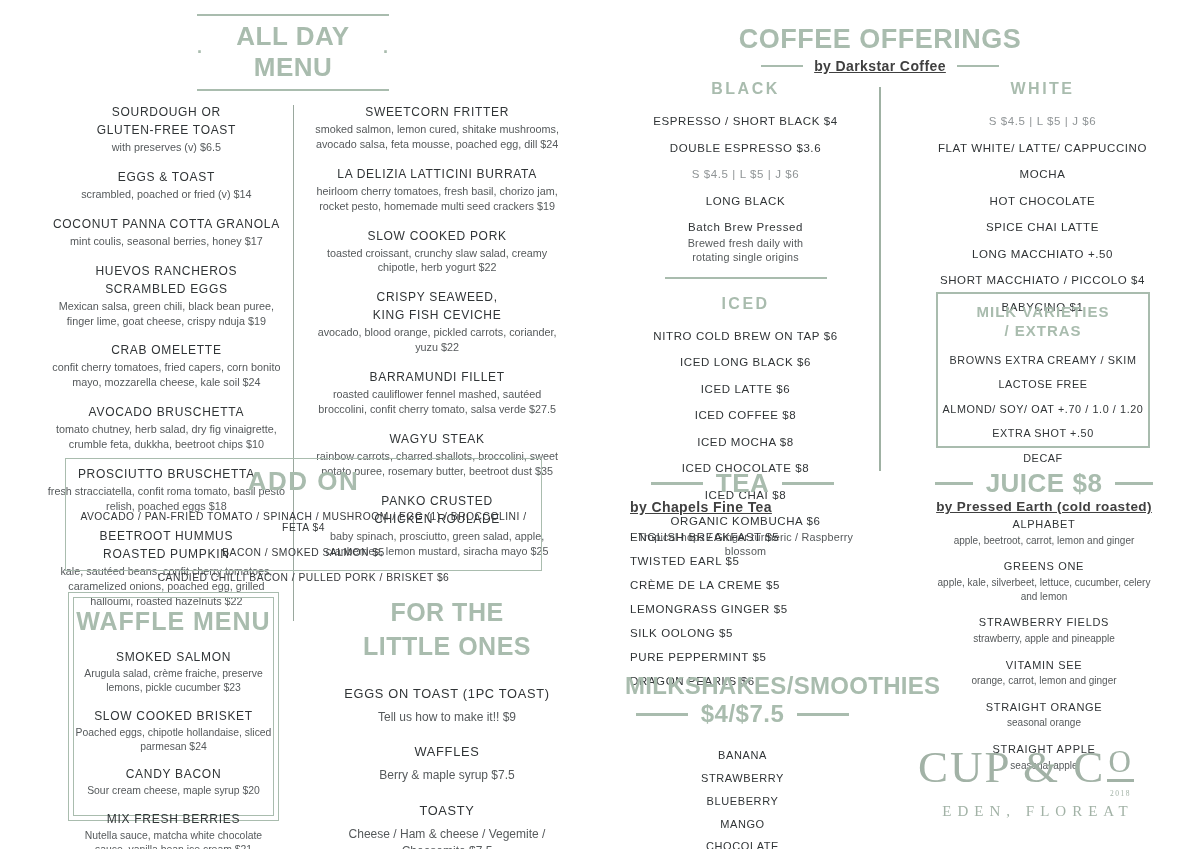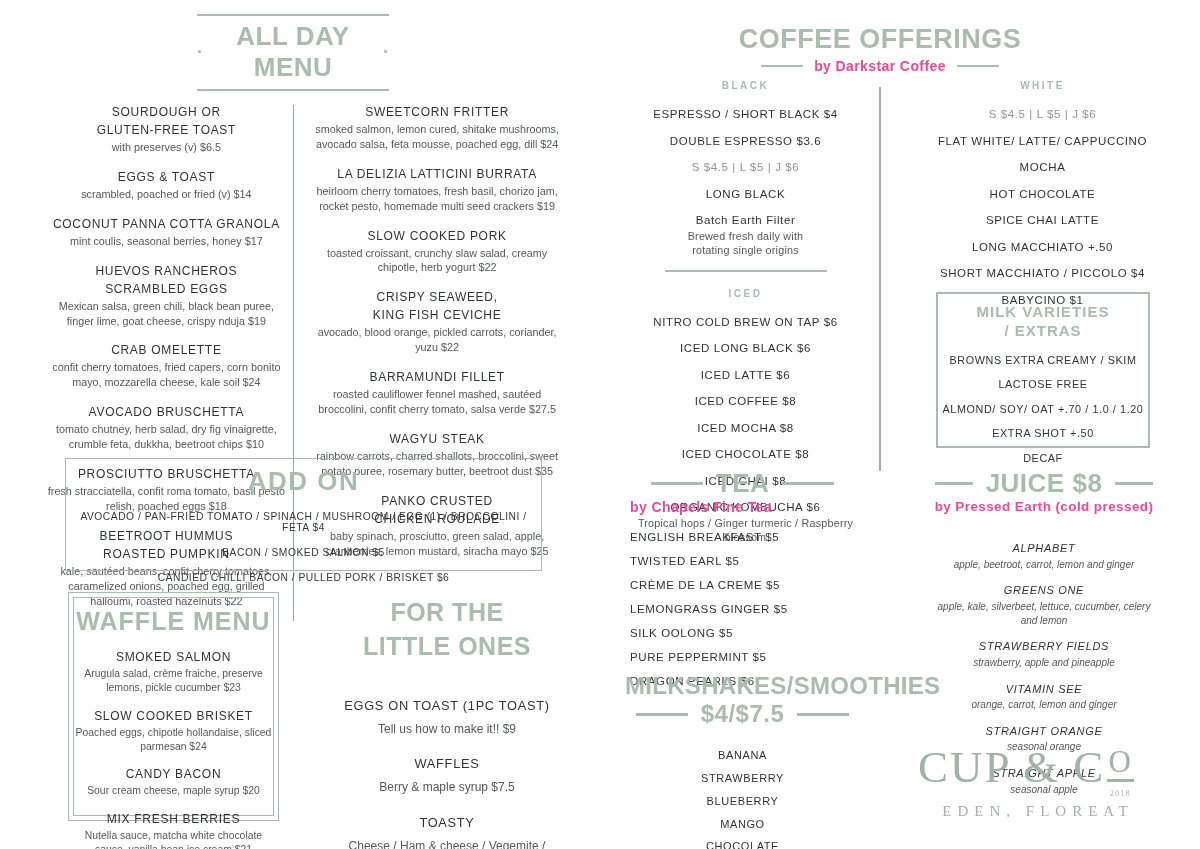--- a/index.html
+++ b/index.html
@@ -38,33 +38,33 @@
 
   
   #waffle{left:68px;top:592px;width:211px;height:229px;border:1px solid #a9bcae;box-sizing:border-box;}
   .waffle-inner{position:absolute;inset:4px;border:1px solid #a9bcae;text-align:center;padding-top:9px;}
   .waffle-title{font-size:25px;font-weight:bold;color:#a9bcae;letter-spacing:1px;margin-bottom:12px;}
   #waffle .mi{margin-bottom:11px;}
   #waffle .mi-desc{font-size:10.4px;}
 
   
   #little{left:333px;top:596px;width:228px;text-align:center;}
-  .little-title{font-size:25px;font-weight:bold;color:#a9bcae;letter-spacing:.5px;line-height:1.35;white-space:pre-line;margin-bottom:32px;}
+  .little-title{font-size:25px;font-weight:bold;color:#a9bcae;letter-spacing:.5px;line-height:1.35;white-space:pre-line;margin-bottom:20px;}
   #little .mi{margin-bottom:17px;}
   #little .mi-name{font-size:12.8px;}
   #little .mi-desc{font-size:12px;margin-top:6px;}
 
   
   #coffee-head{left:715px;top:24px;width:330px;text-align:center;}
   .coffee-title{font-size:27px;font-weight:bold;color:#a9bcae;letter-spacing:.5px;}
   .sub-row{display:flex;align-items:center;justify-content:center;gap:11px;margin-top:3px;}
   .sub-row .dash{width:42px;border-top:2.5px solid #a9bcae;}
-  .sub-text{font-size:14px;font-weight:bold;color:#ec4899;letter-spacing:.4px;}
-
-  .sec-label{font-size:10px;font-weight:bold;color:#a9bcae;letter-spacing:2.5px;margin-bottom:16px;}
+  .sub-text{font-size:14px;font-weight:bold;color:#404040;letter-spacing:.4px;text-decoration:underline;}
+
+  .sec-label{font-size:16px;font-weight:bold;color:#a9bcae;letter-spacing:2.5px;margin-bottom:16px;}
   #black-col{left:628px;top:80px;width:235px;text-align:center;}
   #white-col{left:925px;top:80px;width:235px;text-align:center;}
   .sep{width:162px;margin:13px auto 16px;border-top:2px solid #a9bcae;}
   #coffee-vdiv{left:879px;top:87px;width:1.5px;height:384px;background:#9fb1a3;}
 
   
   #milk-box{left:936px;top:292px;width:214px;height:156px;border:2px solid #a9bcae;
             box-sizing:border-box;text-align:center;padding-top:9px;}
   .milk-title{font-size:15px;font-weight:bold;color:#a9bcae;letter-spacing:1px;line-height:1.25;white-space:pre-line;margin-bottom:12px;}
   #milk-box .drink{margin-bottom:10px;font-size:10.8px;}
@@ -72,21 +72,21 @@
   
   .hdr-row{display:flex;align-items:center;justify-content:center;gap:13px;}
   .hdr-row .dash{width:52px;border-top:3px solid #a9bcae;}
   .big-hdr{font-size:26px;font-weight:bold;color:#a9bcae;letter-spacing:.5px;}
   #tea{left:630px;top:468px;width:225px;text-align:left;}
   #tea .drink{margin-bottom:8.5px;}
   #tea .list{margin-top:15px;}
   #juice{left:928px;top:468px;width:232px;text-align:center;}
   #juice .hdr-row .dash{width:38px;}
   #juice .sub-text{font-size:13.5px;}
-  #juice .list{margin-top:26px;font-style:italic;}
+  #juice .list{margin-top:2px;}
   #juice .mi{margin-bottom:11px;}
   #juice .mi-name{font-size:11px;}
   #juice .mi-desc{font-size:10px;}
 
   
   #shakes{left:600px;top:672px;width:285px;text-align:center;}
   .shakes-title{font-size:24px;font-weight:bold;color:#a9bcae;letter-spacing:.3px;margin-left:25px;}
   .shakes-price-row{display:flex;align-items:center;justify-content:center;gap:13px;}
   .shakes-price-row .dash{width:52px;border-top:3px solid #a9bcae;}
   .shakes-price{font-size:24px;font-weight:bold;color:#a9bcae;letter-spacing:.5px;}
@@ -301,21 +301,21 @@
         <div class="drink-text">S $4.5 | L $5 | J $6</div>
 
       </div>
 
       <div class="drink">
         <div class="drink-text">LONG BLACK</div>
 
       </div>
 
       <div class="drink">
-        <div class="drink-text">Batch Earth Filter</div>
+        <div class="drink-text">Batch Brew Pressed</div>
         <div class="drink-desc">Brewed fresh daily with
 rotating single origins</div>
       </div>
     </div>
   <div class="sep"></div>
   <div class="sec-label">ICED</div>
   <div>
 
       <div class="drink">
         <div class="drink-text">NITRO COLD BREW ON TAP $6</div>
@@ -471,21 +471,21 @@
       </div>
     </div>
 </section>
 
 <section class="abs" id="juice">
   <div class="hdr-row">
     <span class="dash"></span>
     <span class="big-hdr">JUICE $8</span>
     <span class="dash"></span>
   </div>
-  <div class="sub-text">by Pressed Earth (cold pressed)</div>
+  <div class="sub-text">by Pressed Earth (cold roasted)</div>
   <div class="list">
 
       <div class="mi">
         <div class="mi-name">ALPHABET</div>
         <div class="mi-desc">apple, beetroot, carrot, lemon and ginger</div>
       </div>
 
       <div class="mi">
         <div class="mi-name">GREENS ONE</div>
         <div class="mi-desc">apple, kale, silverbeet, lettuce, cucumber, celery and lemon</div>

